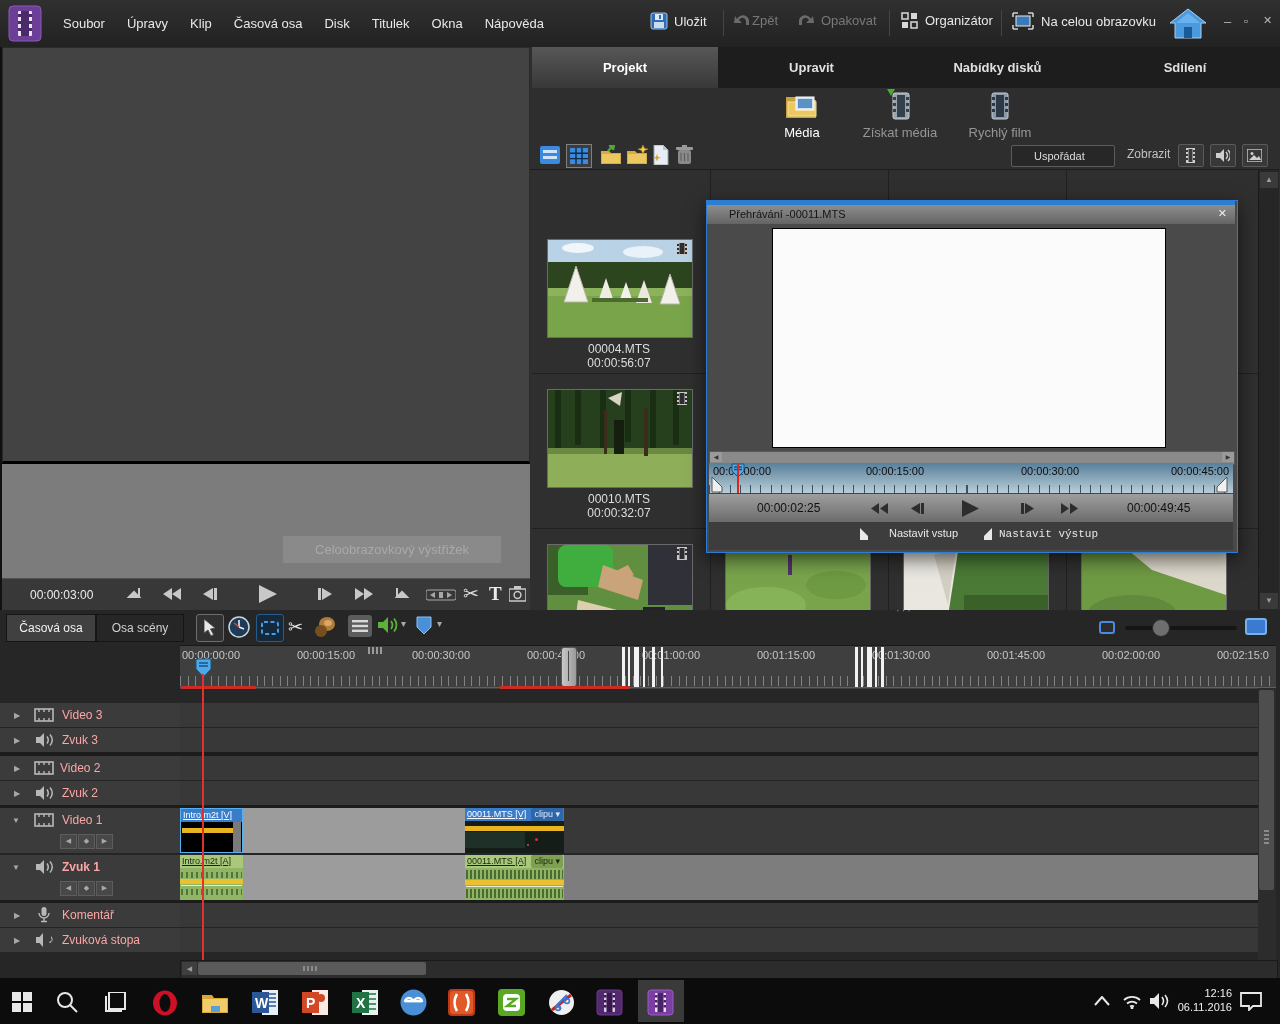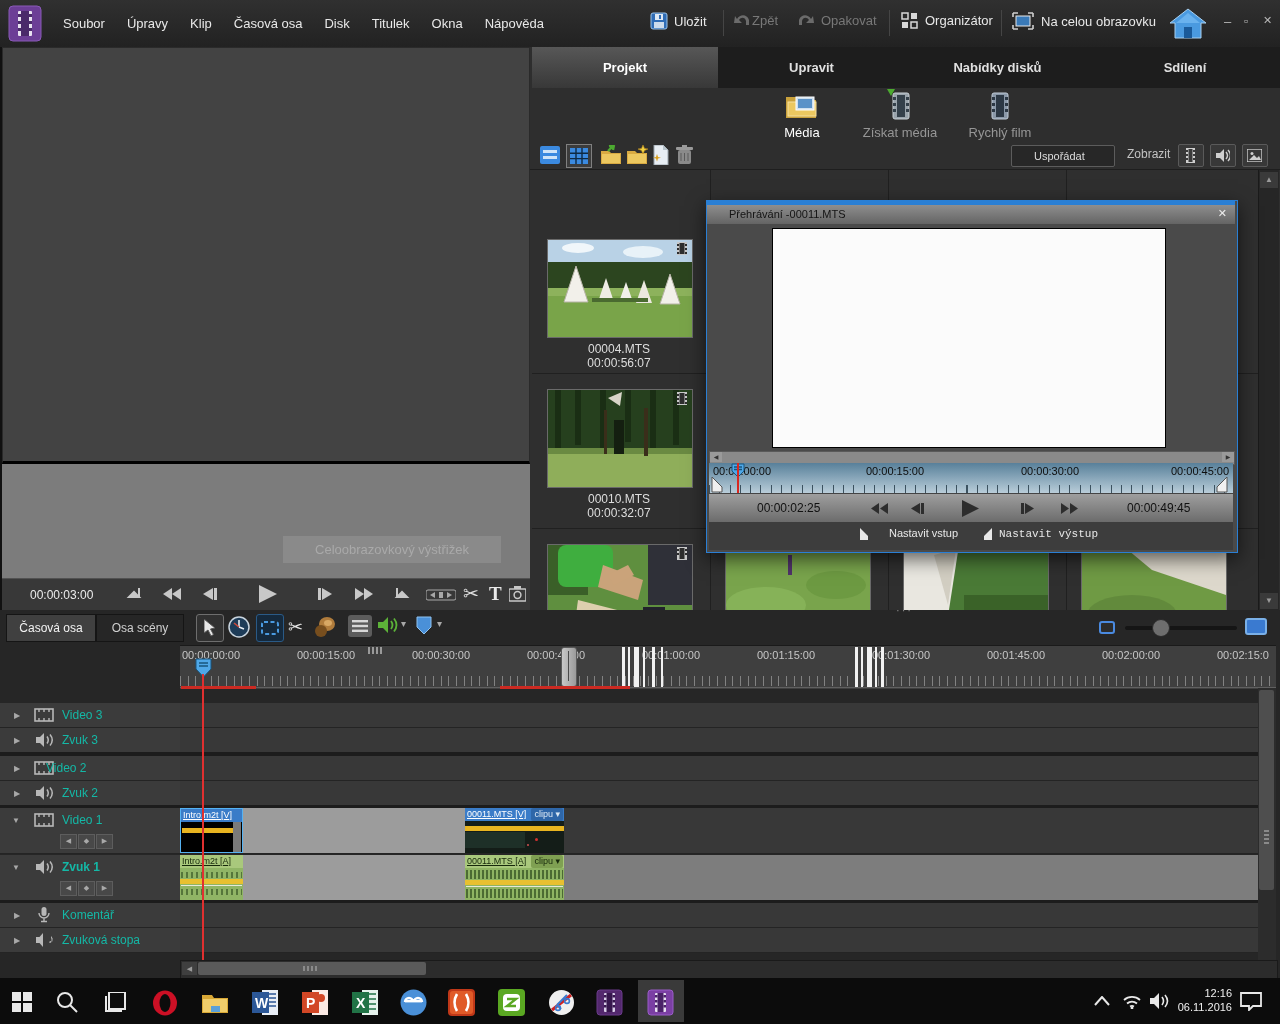--- a/index.html
+++ b/index.html
@@ -20,21 +20,21 @@
   
   .thumbframe{border:1px solid #6a6a6a;background:#222;}
   .medialabel{font-size:12px;color:#dedede;text-align:center;width:144px;}
   
   .ttab{height:26px;line-height:26px;text-align:center;font-size:12px;color:#cfcfcf;background:#262626;border:1px solid #151515;}
   .ttab.active{background:#404040;color:#f2f2f2;}
   .toolbox{width:26px;height:26px;border-radius:3px;}
   .rlabel{position:absolute;top:0;font-size:11px;color:#c6c6c6;white-space:nowrap;}
   .trkhead{background:#3b3b3b;border-bottom:1px solid #242424;}
   .trklane{background:#383838;border-bottom:1px solid #242424;}
-  .trklabel{font-size:12px;color:#14b8a6;}
+  .trklabel{font-size:12px;color:#fca5a5;}
   .expander{font-size:8px;color:#a8a8a8;}
   .kfnav{display:flex;gap:1px;}
   .kfbtn{width:15px;height:13px;background:#484848;border:1px solid #5d5d5d;color:#a8a8a8;font-size:7px;text-align:center;line-height:12px;}
   .cliphead{height:13px;font-size:9px;line-height:13px;padding-left:2px;white-space:nowrap;overflow:hidden;}
   .chip{float:right;font-size:9px;padding:0 3px;border-radius:2px;margin-right:1px;}
   .wave{position:absolute;left:1px;right:1px;height:6px;background:repeating-linear-gradient(90deg,#55763a 0 2px,transparent 2px 5px);}
   .wave.dense{background:repeating-linear-gradient(90deg,#4c6b33 0 2px,transparent 2px 4px);}
   
   #player{left:706px;top:200px;width:530px;height:351px;border:1px solid #2a7fd4;background:#4a4a4a;box-shadow:0 6px 18px rgba(0,0,0,.6);}
   .pbtnicon{fill:#e8e8e8;}
@@ -520,21 +520,21 @@
     </div>
     <div class="abs trklane" style="left:180px;top:118px;width:1096px;height:24px;"></div>
     <div class="abs" style="left:0;top:142px;width:1276px;height:4px;background:#1c1c1c;"></div>
 
     <div class="abs trkhead" style="left:0;top:146px;width:180px;height:24px;">
       <span class="abs expander" style="left:14px;top:8px;">▶</span>
       <svg class="abs" style="left:34px;top:5px;" width="20" height="14">
           <rect x="1" y="1" width="18" height="12" fill="none" stroke="#b8b8b8" stroke-width="1.6"></rect>
           <path d="M5,1 v3 M10,1 v3 M15,1 v3 M5,13 v-3 M10,13 v-3 M15,13 v-3" stroke="#b8b8b8" stroke-width="1.4"></path>
         </svg>
-      <span class="abs trklabel" style="left:46px;top:5px;text-align:right;">Video 2</span>
+      <span class="abs trklabel" style="left:60px;top:5px;text-align:right;">Video 2</span>
     </div>
     <div class="abs trklane" style="left:180px;top:146px;width:1096px;height:24px;"></div>
 
     <div class="abs trkhead" style="left:0;top:171px;width:180px;height:24px;">
       <span class="abs expander" style="left:14px;top:8px;">▶</span>
       <svg class="abs" style="left:36px;top:5px;" width="18" height="14">
           <polygon points="0,4 4,4 8,0 8,14 4,10 0,10" fill="#b8b8b8"></polygon>
           <path d="M11,3.5 q2.5,3.5 0,7 M14,1.5 q4.5,5.5 0,11" stroke="#b8b8b8" fill="none" stroke-width="1.5"></path>
         </svg>
       <span class="abs trklabel" style="left:62px;top:5px;">Zvuk 2</span>

